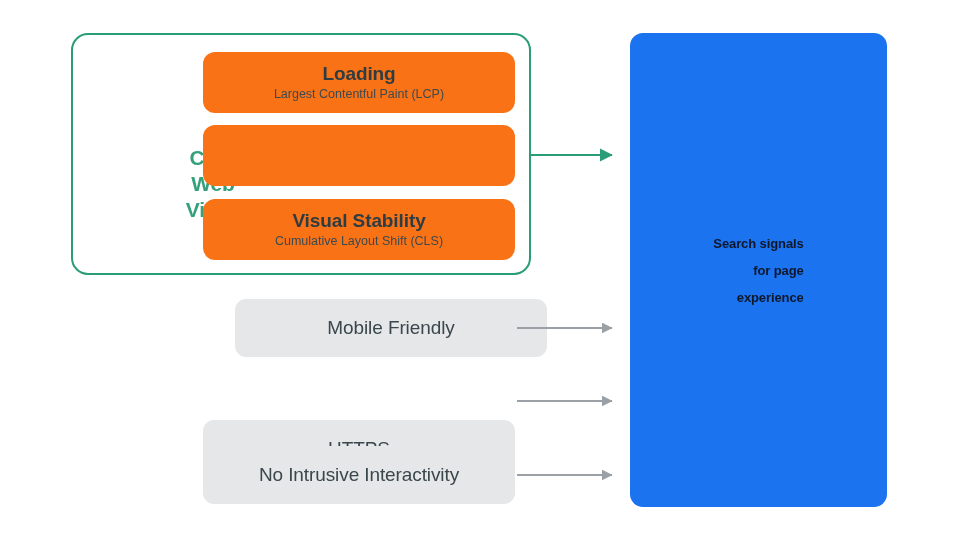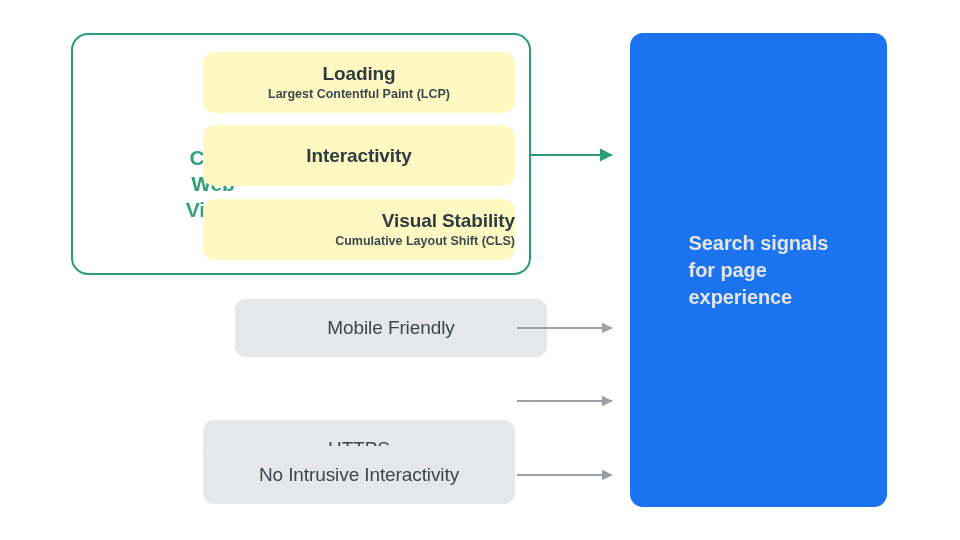--- a/index.html
+++ b/index.html
@@ -47,40 +47,40 @@
   }
   .cwv-label > div { display: block; }
 
   
   .pill {
     position: absolute;
     left: 203px;
     width: 312px;
     height: 61px;
     border-radius: 12px;
-    background: #fef9c3;
+    background: #f97316;
     display: flex;
     flex-direction: column;
     align-items: center;
     justify-content: center;
     box-sizing: border-box;
   }
   .pill.p1 { top: 52px; }
   .pill.p2 { top: 125px; }
-  .pill.p3 { top: 199px; align-items: flex-end; }
+  .pill.p3 { top: 199px; }
   .pill-title {
     font-size: 19px;
     font-weight: bold;
     color: #2f3c41;
     line-height: 22px;
     letter-spacing: -0.1px;
   }
   .pill-sub {
     font-size: 12.5px;
-    font-weight: bold;
+    font-weight: normal;
     color: #3c4a4f;
     line-height: 17px;
     margin-top: 1px;
   }
 
   
   .gpill {
     position: absolute;
     left: 203px;
     width: 312px;
@@ -108,25 +108,25 @@
     top: 33px;
     width: 257px;
     height: 474px;
     border-radius: 13px;
     background: #1b73f0;
     display: flex;
     align-items: center;
     justify-content: center;
   }
   .blue-text {
-    color: #e5e5e5;
-    font-size: 20px;
+    color: #0f172a;
+    font-size: 13px;
     font-weight: bold;
     line-height: 27px;
-    text-align: left;
+    text-align: right;
     letter-spacing: -0.1px;
   }
   .blue-text > div { display: block; }
 
   
   .arrow-layer {
     position: absolute;
     left: 0;
     top: 0;
     width: 960px;
@@ -146,21 +146,20 @@
       <div>Vitals</div>
     </div>
   </div>
 
   <div class="pill p1">
     <div class="pill-title">Loading</div>
     <div class="pill-sub">Largest Contentful Paint (LCP)</div>
   </div>
 
   <div class="pill p2">
-    <div class="pill-title">Interactivity</div>
   </div>
 
   <div class="pill p3">
     <div class="pill-title">Visual Stability</div>
     <div class="pill-sub">Cumulative Layout Shift (CLS)</div>
   </div>
 
   <div class="gpill g1">
     <div class="gpill-title">Mobile Friendly</div>
   </div>

